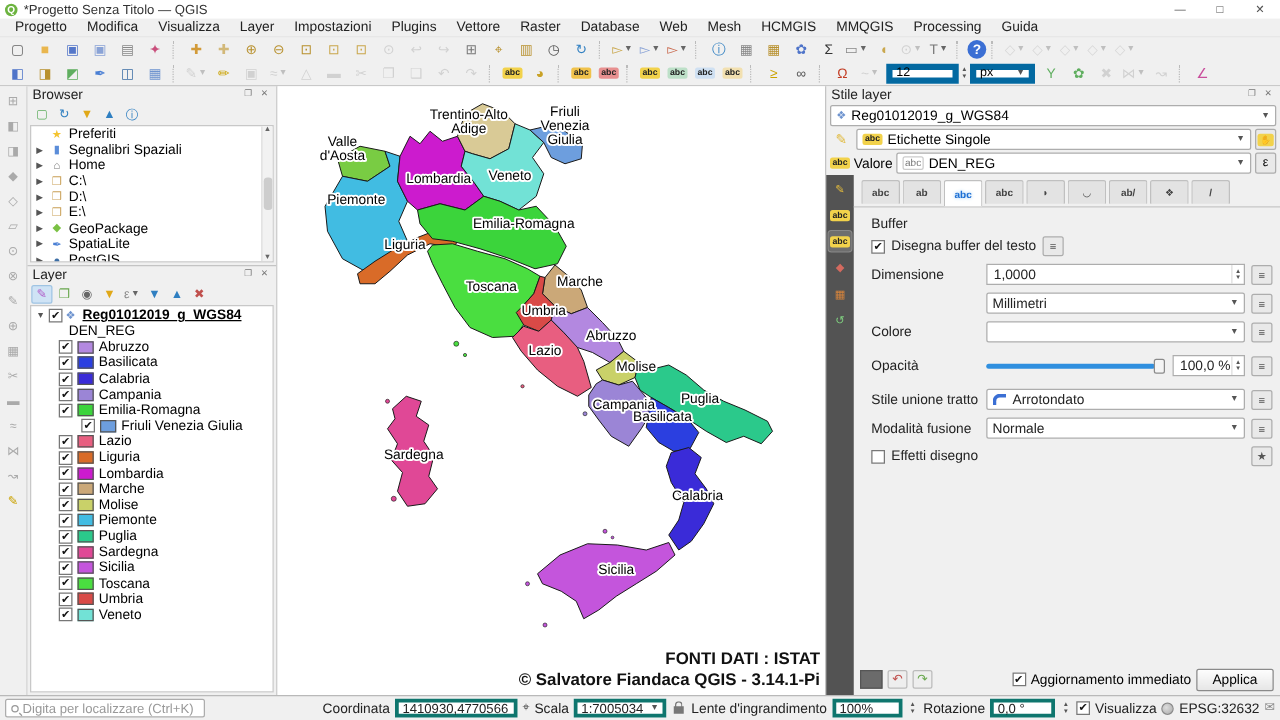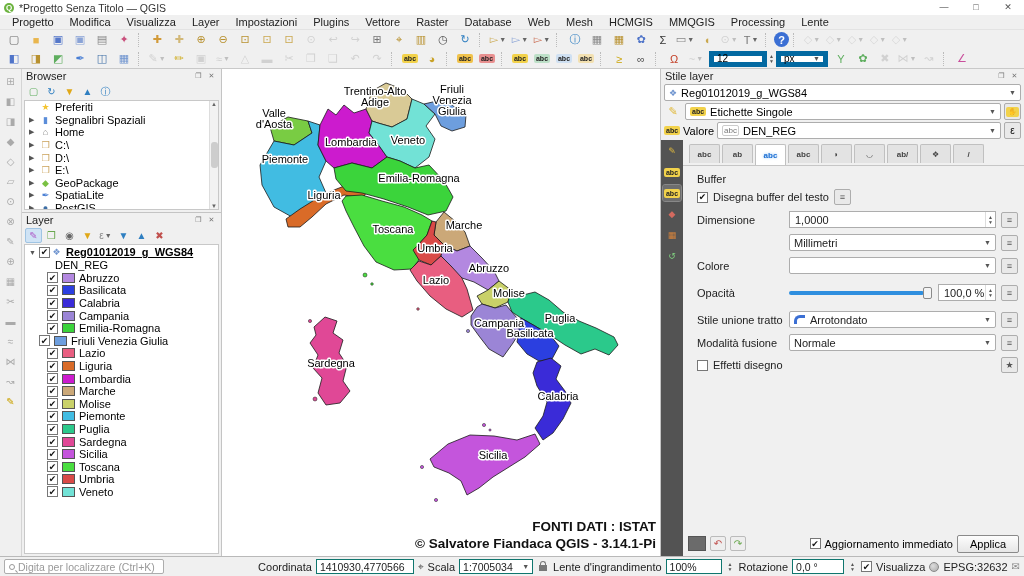--- a/index.html
+++ b/index.html
@@ -69,21 +69,21 @@
   .opac-box { width:58px; flex:none; }
   .join-ico { width:11px; height:9px; border:3px solid #3b6fd4; border-right:none; border-bottom:none; border-top-left-radius:6px; margin-right:5px; }
   .panel-bottom { margin-top:auto; height:22px; display:flex; align-items:center; gap:4px; padding:0 5px 3px 5px; font-size:11px; }
   .hist-swatch { width:18px; height:15px; background:#6b6b6b; border:1px solid #555; }
   .hist-btn { width:16px; height:15px; border:1px solid #bbb; background:#eee; border-radius:2px; display:flex; align-items:center; justify-content:center; font-size:10px; }
   .btn { border:1px solid #8a8a8a; background:linear-gradient(#fdfdfd,#e6e6e6); border-radius:2px; font-size:11px; padding:1px 12px; height:18px; }
   .statusbar { height:20px; border-top:1px solid #b9b9b9; background:#f0f0f0; display:flex; align-items:center; font-size:11px; color:#222; padding:0 4px; gap:4px; }
   .search-box { width:160px; height:15px; background:#fff; border:1px solid #adadad; border-radius:2px; display:flex; align-items:center; padding:0 4px; color:#999; font-size:10.5px; gap:3px; }
   .mag { width:6px; height:6px; border:1px solid #999; border-radius:50%; position:relative; flex:none; }
   .mag::after { content:""; position:absolute; width:3px; height:1px; background:#999; transform:rotate(45deg); left:5px; top:6px; }
-  .sb-field { height:15px; background:#fff; border:1px solid #0f766e; display:flex; align-items:center; padding:0 3px; font-size:10.5px; color:#222; }
+  .sb-field { height:15px; background:#fff; border:3px solid #0f766e; display:flex; align-items:center; padding:0 3px; font-size:10.5px; color:#222; }
   .sb-label { white-space:nowrap; }
   .lock { width:8px; height:6px; background:#777; position:relative; margin:3px 2px 0 2px; }
   .lock::before { content:""; position:absolute; top:-4px; left:1px; width:4px; height:4px; border:1px solid #777; border-bottom:none; border-radius:3px 3px 0 0; }
   .globe { width:10px; height:10px; border-radius:50%; border:1px solid #888; background:radial-gradient(circle at 3px 3px,#ddd,#aaa); }
   svg text.rlabel { font-family:"Liberation Sans","DejaVu Sans",sans-serif; font-size:11px; fill:#000; paint-order:stroke; stroke:#ffffff; stroke-width:3px; stroke-linejoin:round; text-anchor:middle; }
   svg text.credits { font-family:"Liberation Sans","DejaVu Sans",sans-serif; font-size:13.5px; font-weight:bold; fill:#111; text-anchor:end; }
 </style>
 </head>
 <body>
 
@@ -105,21 +105,21 @@
     <span class="menu-item">Impostazioni</span>
     <span class="menu-item">Plugins</span>
     <span class="menu-item">Vettore</span>
     <span class="menu-item">Raster</span>
     <span class="menu-item">Database</span>
     <span class="menu-item">Web</span>
     <span class="menu-item">Mesh</span>
     <span class="menu-item">HCMGIS</span>
     <span class="menu-item">MMQGIS</span>
     <span class="menu-item">Processing</span>
-    <span class="menu-item">Lente</span>
+    <span class="menu-item">Guida</span>
   </div>
 
 <div class="toolbar r1" id="toolbar1">
     <span class="tb-btn">
       <span style="color: rgb(102, 102, 102);">▢</span>
     </span>
     <span class="tb-btn">
       <span style="color: rgb(233, 182, 78);">■</span>
     </span>
     <span class="tb-btn">
@@ -551,21 +551,21 @@
             <div class="tree-row" style="padding-left: 22px;">
               <span class="cb checked"></span>
               <span class="swatch" style="background: rgb(155, 133, 214);"></span>
               <span>Campania</span>
             </div>
             <div class="tree-row" style="padding-left: 22px;">
               <span class="cb checked"></span>
               <span class="swatch" style="background: rgb(59, 212, 59);"></span>
               <span>Emilia-Romagna</span>
             </div>
-            <div class="tree-row" style="padding-left: 14px;">
+            <div class="tree-row" style="padding-left: 28px; margin-left: 12px;">
               <span class="cb checked"></span>
               <span class="swatch" style="background: rgb(109, 158, 222);"></span>
               <span>Friuli Venezia Giulia</span>
             </div>
             <div class="tree-row" style="padding-left: 22px;">
               <span class="cb checked"></span>
               <span class="swatch" style="background: rgb(232, 94, 128);"></span>
               <span>Lazio</span>
             </div>
             <div class="tree-row" style="padding-left: 22px;">

